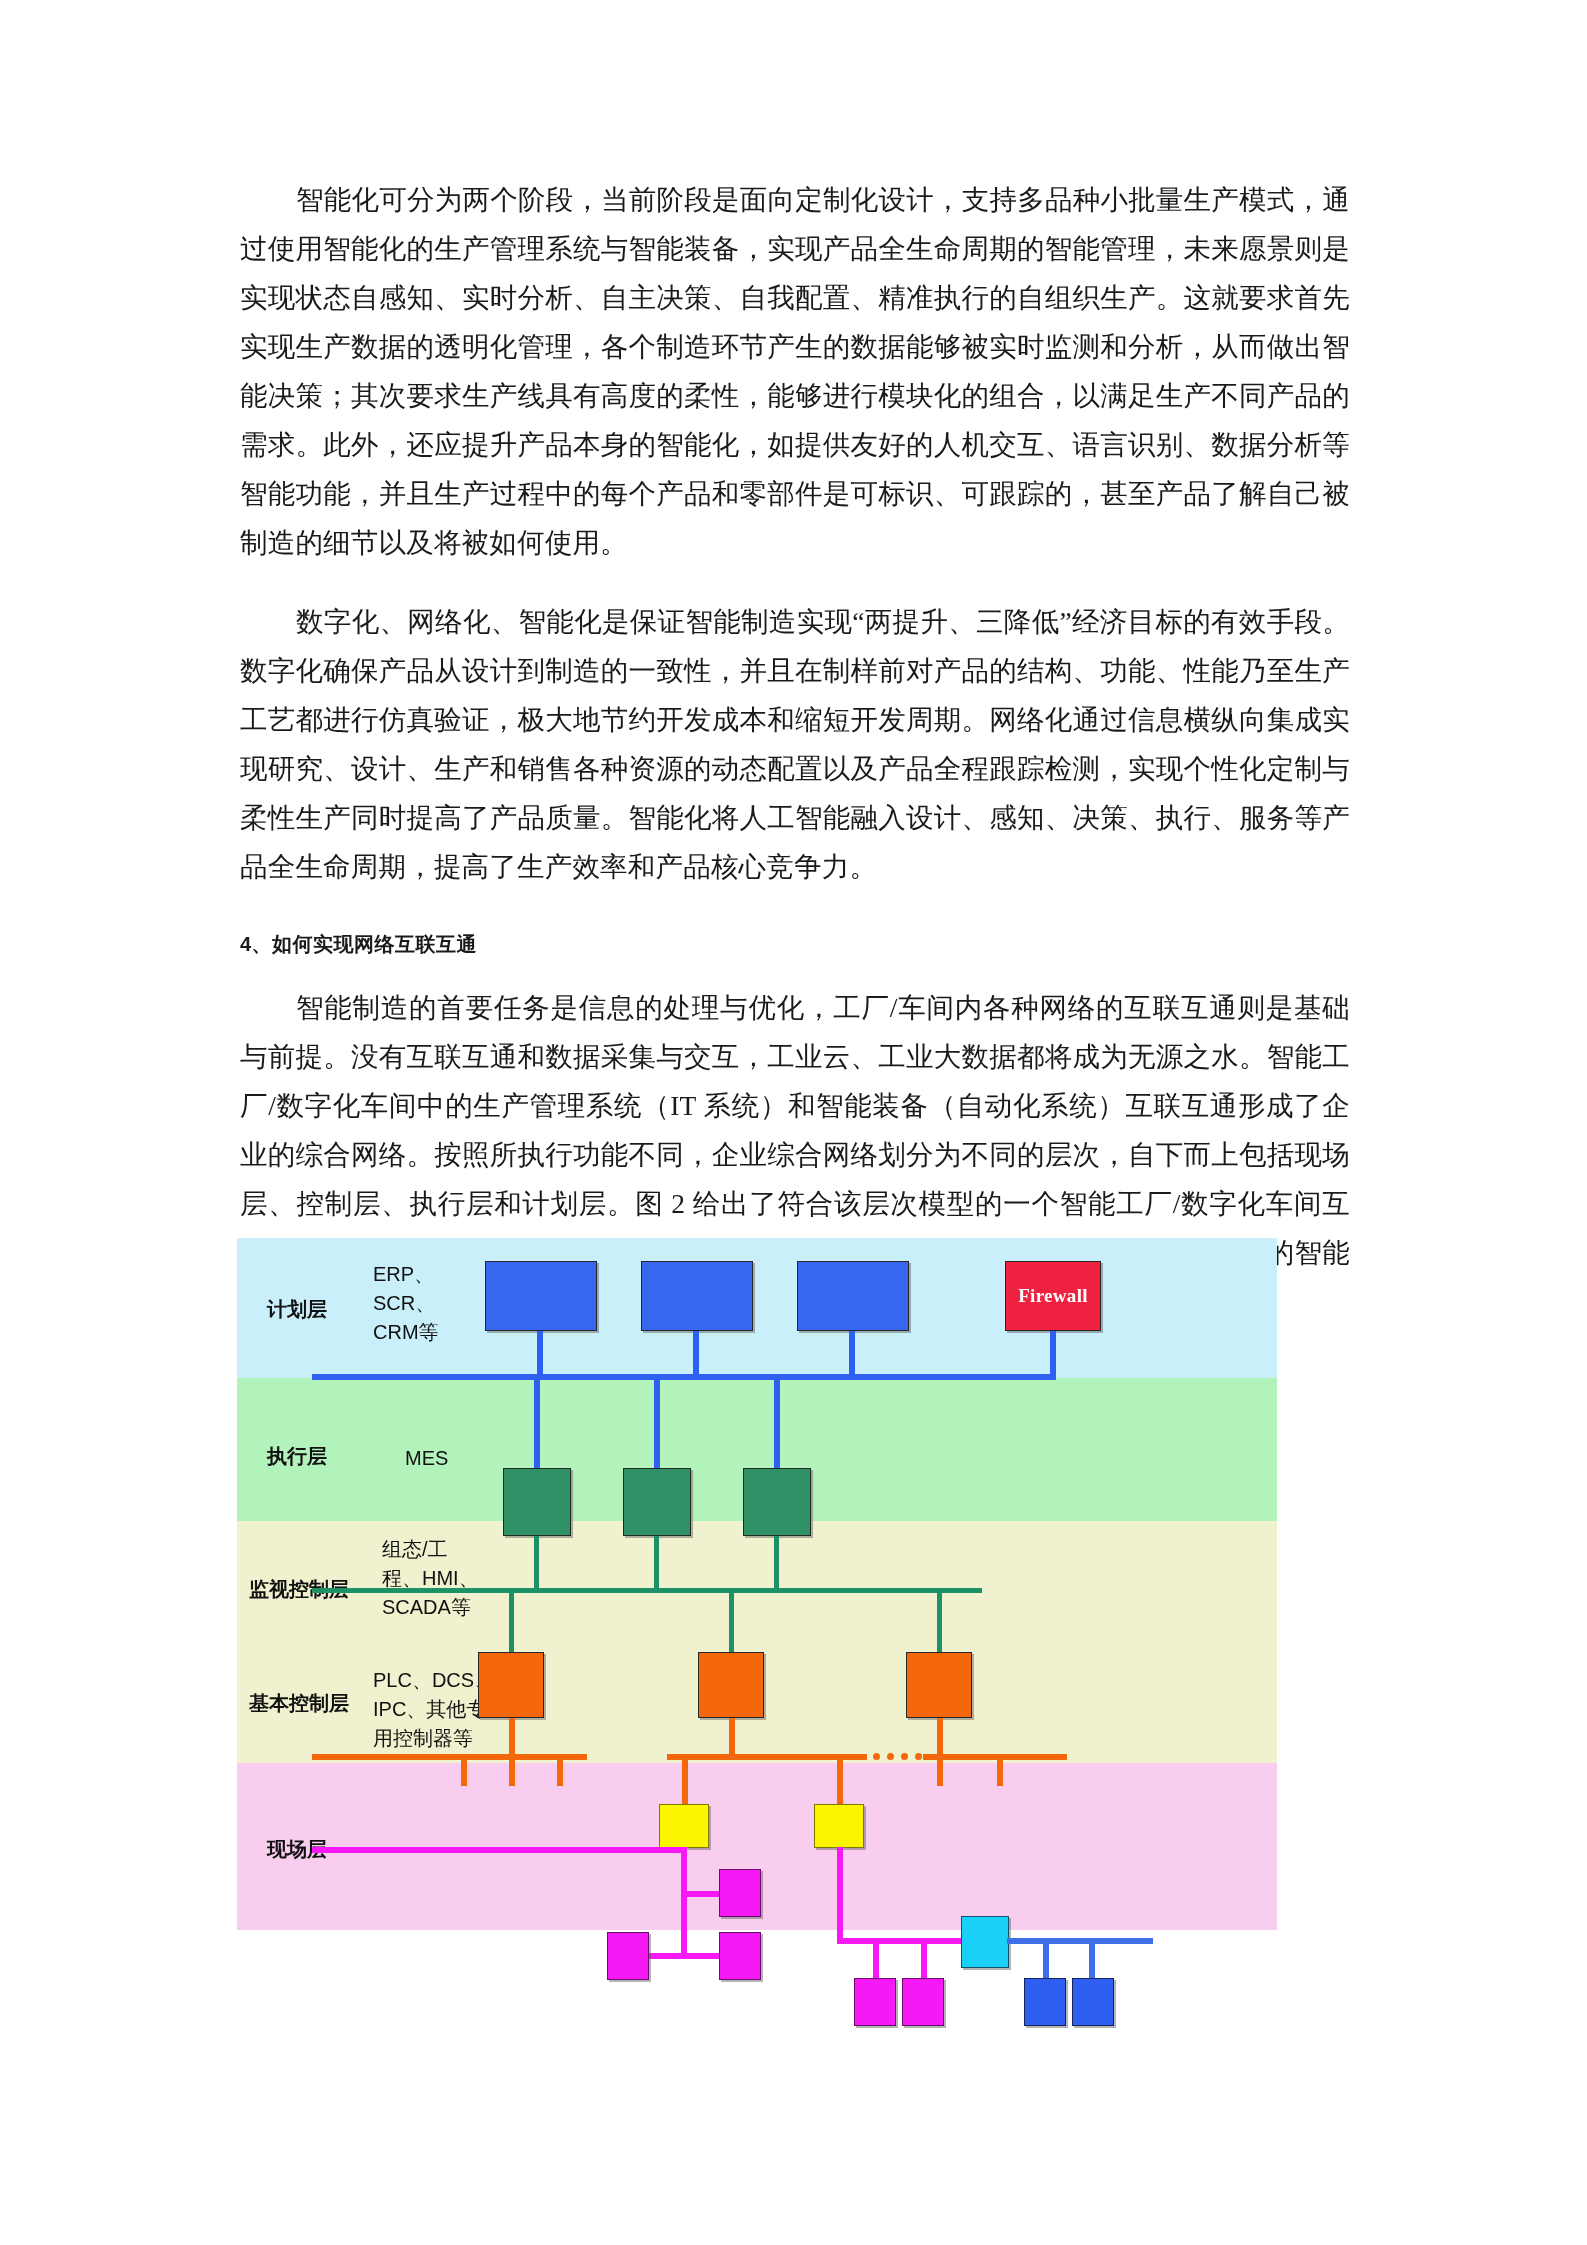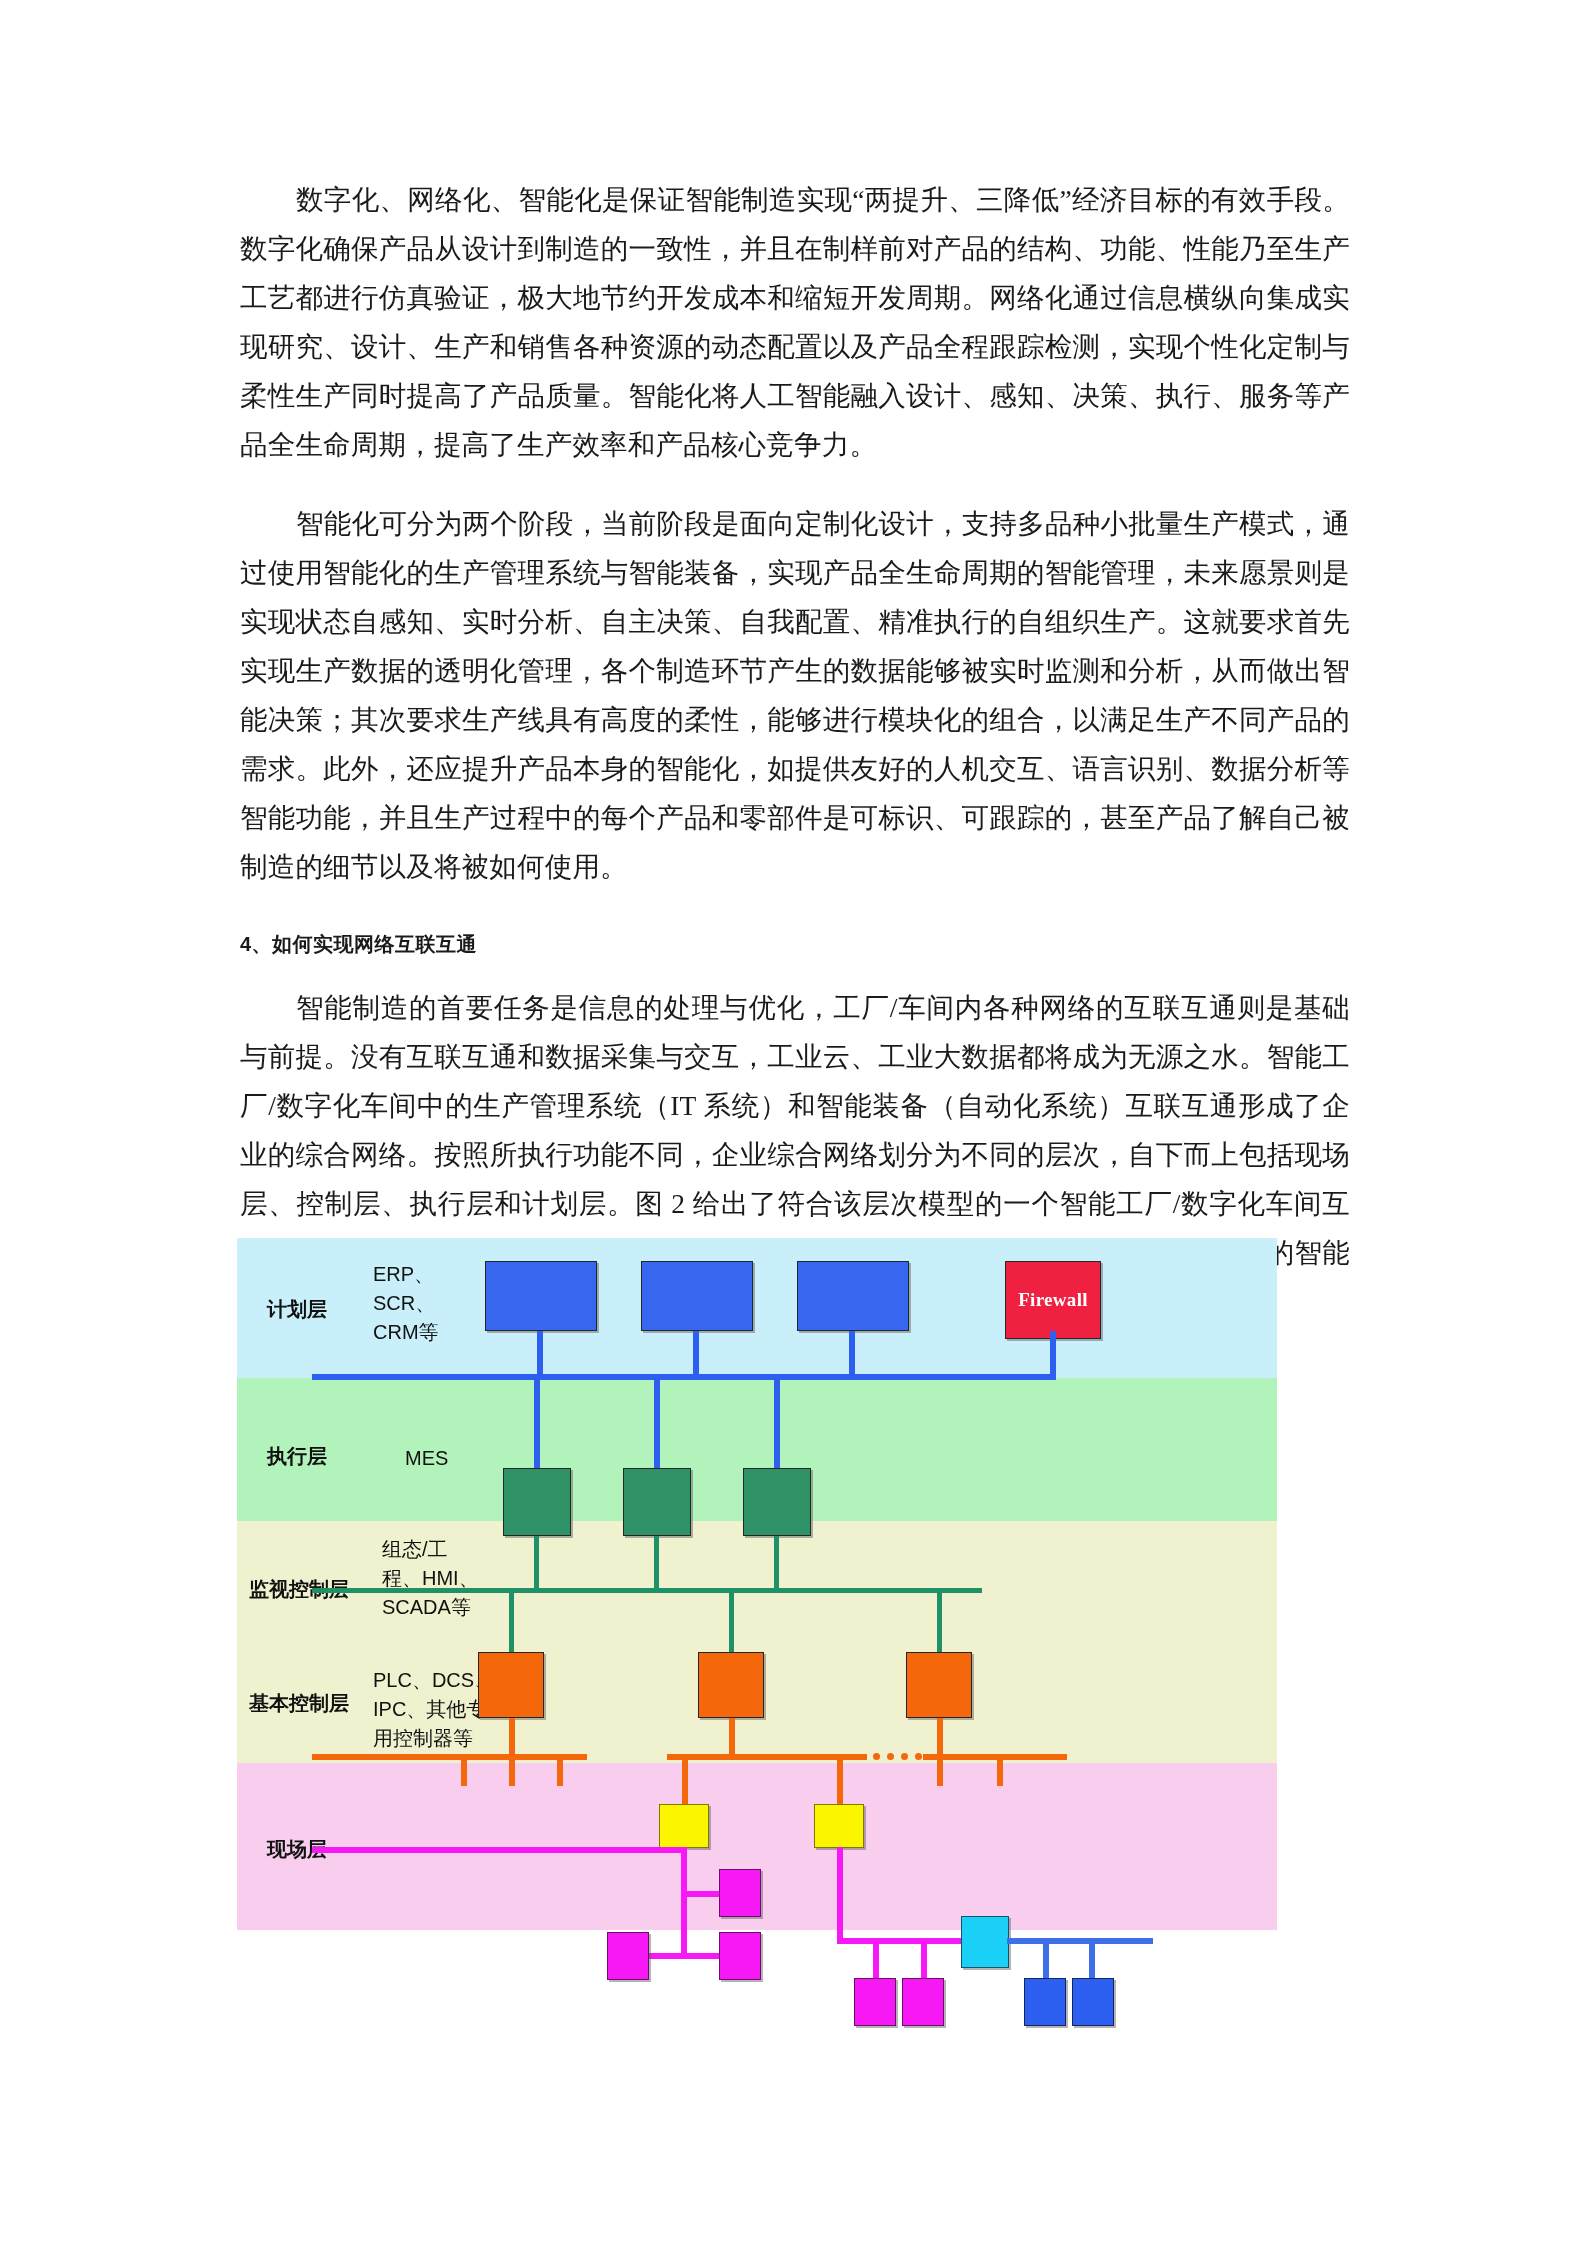--- a/index.html
+++ b/index.html
@@ -127,23 +127,23 @@
     background: #f4680b;
   }
 </style>
 </head>
 <body>
 
 <div class="page">
 
   <div class="content">
 
+    <p class="body-par">智能化可分为两个阶段，当前阶段是面向定制化设计，支持多品种小批量生产模式，通过使用智能化的生产管理系统与智能装备，实现产品全生命周期的智能管理，未来愿景则是实现状态自感知、实时分析、自主决策、自我配置、精准执行的自组织生产。这就要求首先实现生产数据的透明化管理，各个制造环节产生的数据能够被实时监测和分析，从而做出智能决策；其次要求生产线具有高度的柔性，能够进行模块化的组合，以满足生产不同产品的需求。此外，还应提升产品本身的智能化，如提供友好的人机交互、语言识别、数据分析等智能功能，并且生产过程中的每个产品和零部件是可标识、可跟踪的，甚至产品了解自己被制造的细节以及将被如何使用。</p>
+
     <p class="body-par">数字化、网络化、智能化是保证智能制造实现“两提升、三降低”经济目标的有效手段。数字化确保产品从设计到制造的一致性，并且在制样前对产品的结构、功能、性能乃至生产工艺都进行仿真验证，极大地节约开发成本和缩短开发周期。网络化通过信息横纵向集成实现研究、设计、生产和销售各种资源的动态配置以及产品全程跟踪检测，实现个性化定制与柔性生产同时提高了产品质量。智能化将人工智能融入设计、感知、决策、执行、服务等产品全生命周期，提高了生产效率和产品核心竞争力。</p>
-
-    <p class="body-par">智能化可分为两个阶段，当前阶段是面向定制化设计，支持多品种小批量生产模式，通过使用智能化的生产管理系统与智能装备，实现产品全生命周期的智能管理，未来愿景则是实现状态自感知、实时分析、自主决策、自我配置、精准执行的自组织生产。这就要求首先实现生产数据的透明化管理，各个制造环节产生的数据能够被实时监测和分析，从而做出智能决策；其次要求生产线具有高度的柔性，能够进行模块化的组合，以满足生产不同产品的需求。此外，还应提升产品本身的智能化，如提供友好的人机交互、语言识别、数据分析等智能功能，并且生产过程中的每个产品和零部件是可标识、可跟踪的，甚至产品了解自己被制造的细节以及将被如何使用。</p>
 
     <h2 class="section-head">4、如何实现网络互联互通</h2>
 
     <p class="body-par">智能制造的首要任务是信息的处理与优化，工厂/车间内各种网络的互联互通则是基础与前提。没有互联互通和数据采集与交互，工业云、工业大数据都将成为无源之水。智能工厂/数字化车间中的生产管理系统（IT 系统）和智能装备（自动化系统）互联互通形成了企业的综合网络。按照所执行功能不同，企业综合网络划分为不同的层次，自下而上包括现场层、控制层、执行层和计划层。图 2 给出了符合该层次模型的一个智能工厂/数字化车间互联网络的典型结构。随着技术的发展，该结构呈现扁平化发展趋势，以适应协同高效的智能制造需求。</p>
 
   </div>
 
   <div class="figure-wrap">
     <div class="diagram">
 
@@ -166,21 +166,21 @@
       <div class="band-desc" style="left:145px; top:297px;">组态/工
 程、HMI、
 SCADA等</div>
       <div class="band-desc" style="left:136px; top:428px;">PLC、DCS、
 IPC、其他专
 用控制器等</div>
 
       <div class="node node-blue" style="left:248px; top:23px; width:112px; height:70px;"></div>
       <div class="node node-blue" style="left:404px; top:23px; width:112px; height:70px;"></div>
       <div class="node node-blue" style="left:560px; top:23px; width:112px; height:70px;"></div>
-      <div class="node node-red" style="left:768px; top:23px; width:96px;  height:78px;">
+      <div class="node node-red" style="left:768px; top:23px; width:96px;  height:70px;">
         <span>Firewall</span>
       </div>
 
       <div class="wire w-blue" style="left:300px; top:93px; width:6px; height:47px;"></div>
       <div class="wire w-blue" style="left:456px; top:93px; width:6px; height:47px;"></div>
       <div class="wire w-blue" style="left:612px; top:93px; width:6px; height:47px;"></div>
       <div class="wire w-blue" style="left:813px; top:93px; width:6px; height:47px;"></div>
 
       <div class="wire w-blue" style="left:75px; top:136px; width:744px; height:6px;"></div>
 

